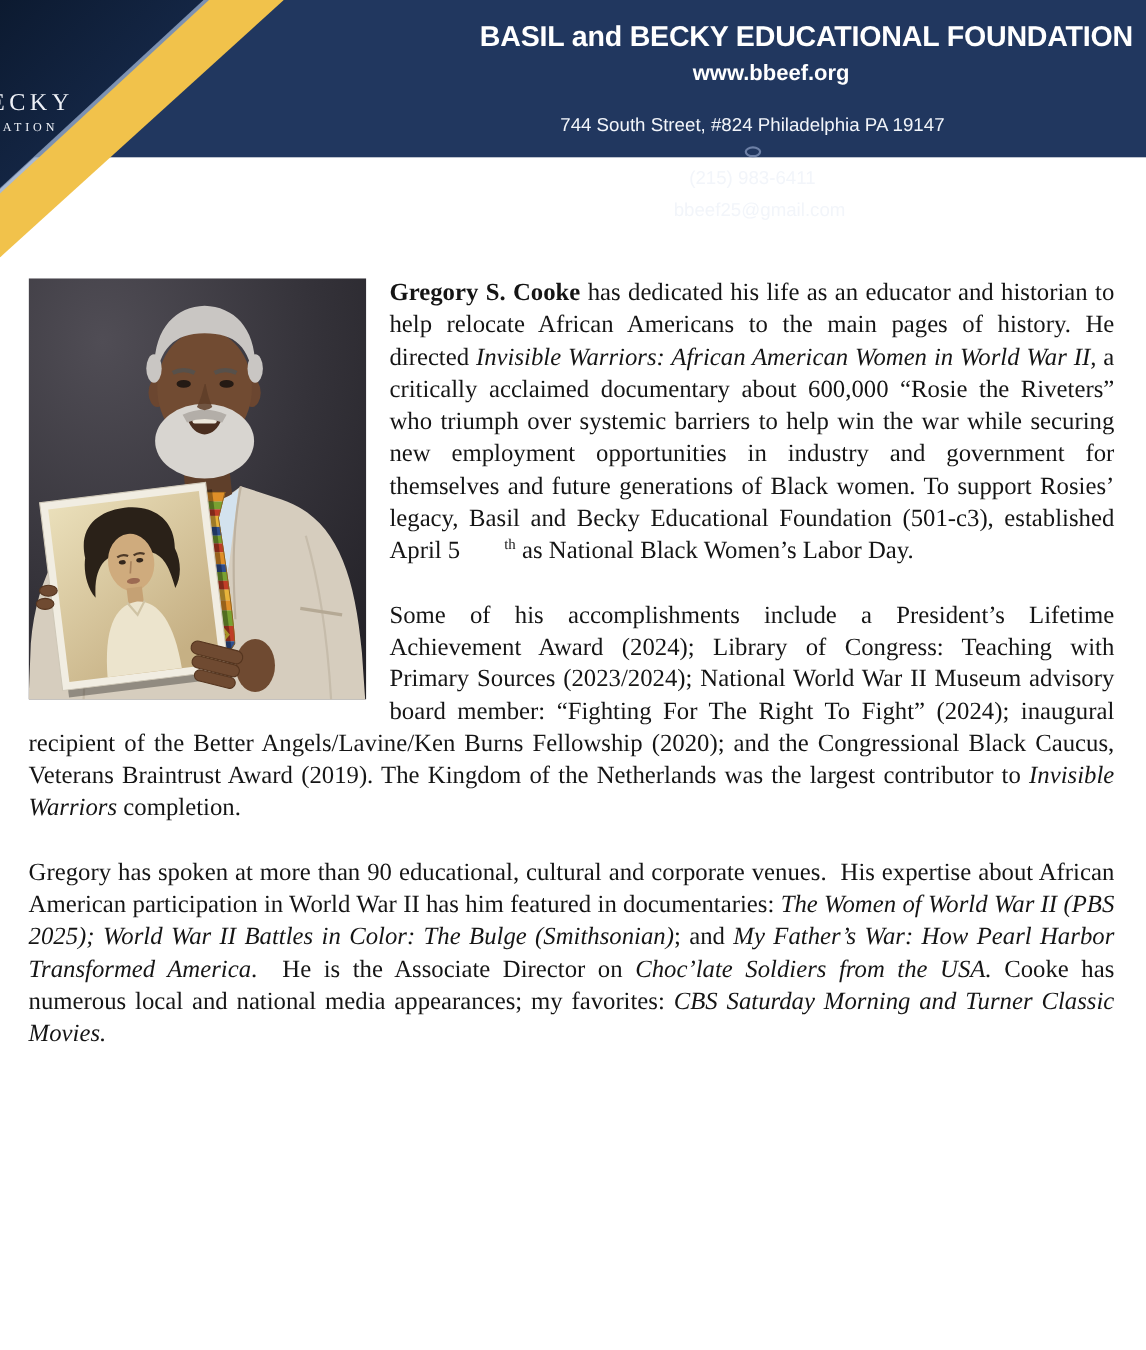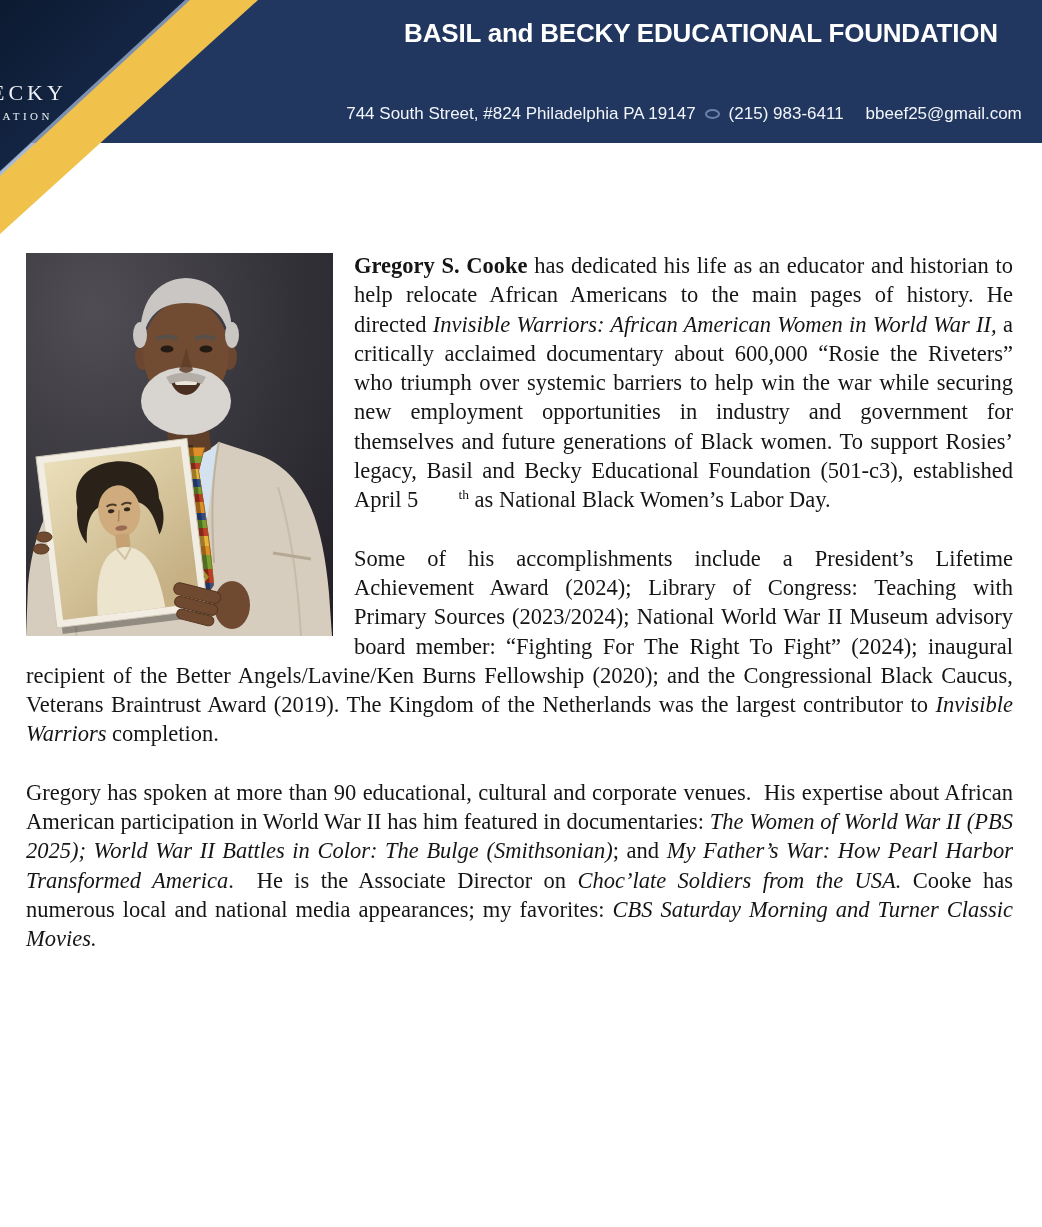--- a/index.html
+++ b/index.html
@@ -31,32 +31,32 @@
     background: var(--gold, #f1c24b);
   }
   .logo-frag {
     position:absolute; top:82px; left:-9px; color:#eef1f7;
     font-family:"Liberation Serif", serif; line-height:1;
   }
   .logo-l1 { font-size:22px; letter-spacing:4px; }
   .logo-l2 { font-size:11px; letter-spacing:3.5px; margin-top:7px; }
 
   .org-title {
-    position:absolute; top:18px; left:372px; right:12px; text-align:center;
+    position:absolute; top:18px; left:372px; right:12px; text-align:right;
     color:#ffffff; font-weight:bold; font-size:26px; letter-spacing:-0.2px;
     white-space:nowrap;
   }
   .org-site {
     position:absolute; top:56px; left:372px; right:12px; text-align:center;
     color:#ffffff; font-weight:bold; font-size:20px;
   }
   .contact-row {
     position:absolute; top:104px; left:340px; right:14px;
     display:flex; justify-content:center; align-items:center; gap:9px;
-    color:#f2f5fa; font-size:17px; white-space:nowrap;
+    color:#f2f5fa; font-size:17px; white-space:nowrap;flex-direction:column;
   }
   .sep-icon {
     display:inline-block; width:11px; height:6px;
     border:2.5px solid #6d80a6; border-radius:50%;
     flex:0 0 auto;
   }
   .email { margin-left:13px; }
 
   
   .content {
@@ -83,20 +83,21 @@
     <div class="corner-triangle"></div>
     <div class="corner-edge"></div>
     <div class="gold-stripe"></div>
 
     <div class="logo-frag">
       <div class="logo-l1">ECKY</div>
       <div class="logo-l2">DATION</div>
     </div>
 
     <div class="org-title">BASIL and BECKY EDUCATIONAL FOUNDATION</div>
+    <div class="org-site">www.bbeef.org</div>
 
     <div class="contact-row">
       <span>744 South Street, #824 Philadelphia PA 19147</span>
       <span class="sep-icon"></span>
       <span>(215) 983-6411</span>
       <span class="email">bbeef25@gmail.com</span>
     </div>
   </div>
 
   <div class="content">

